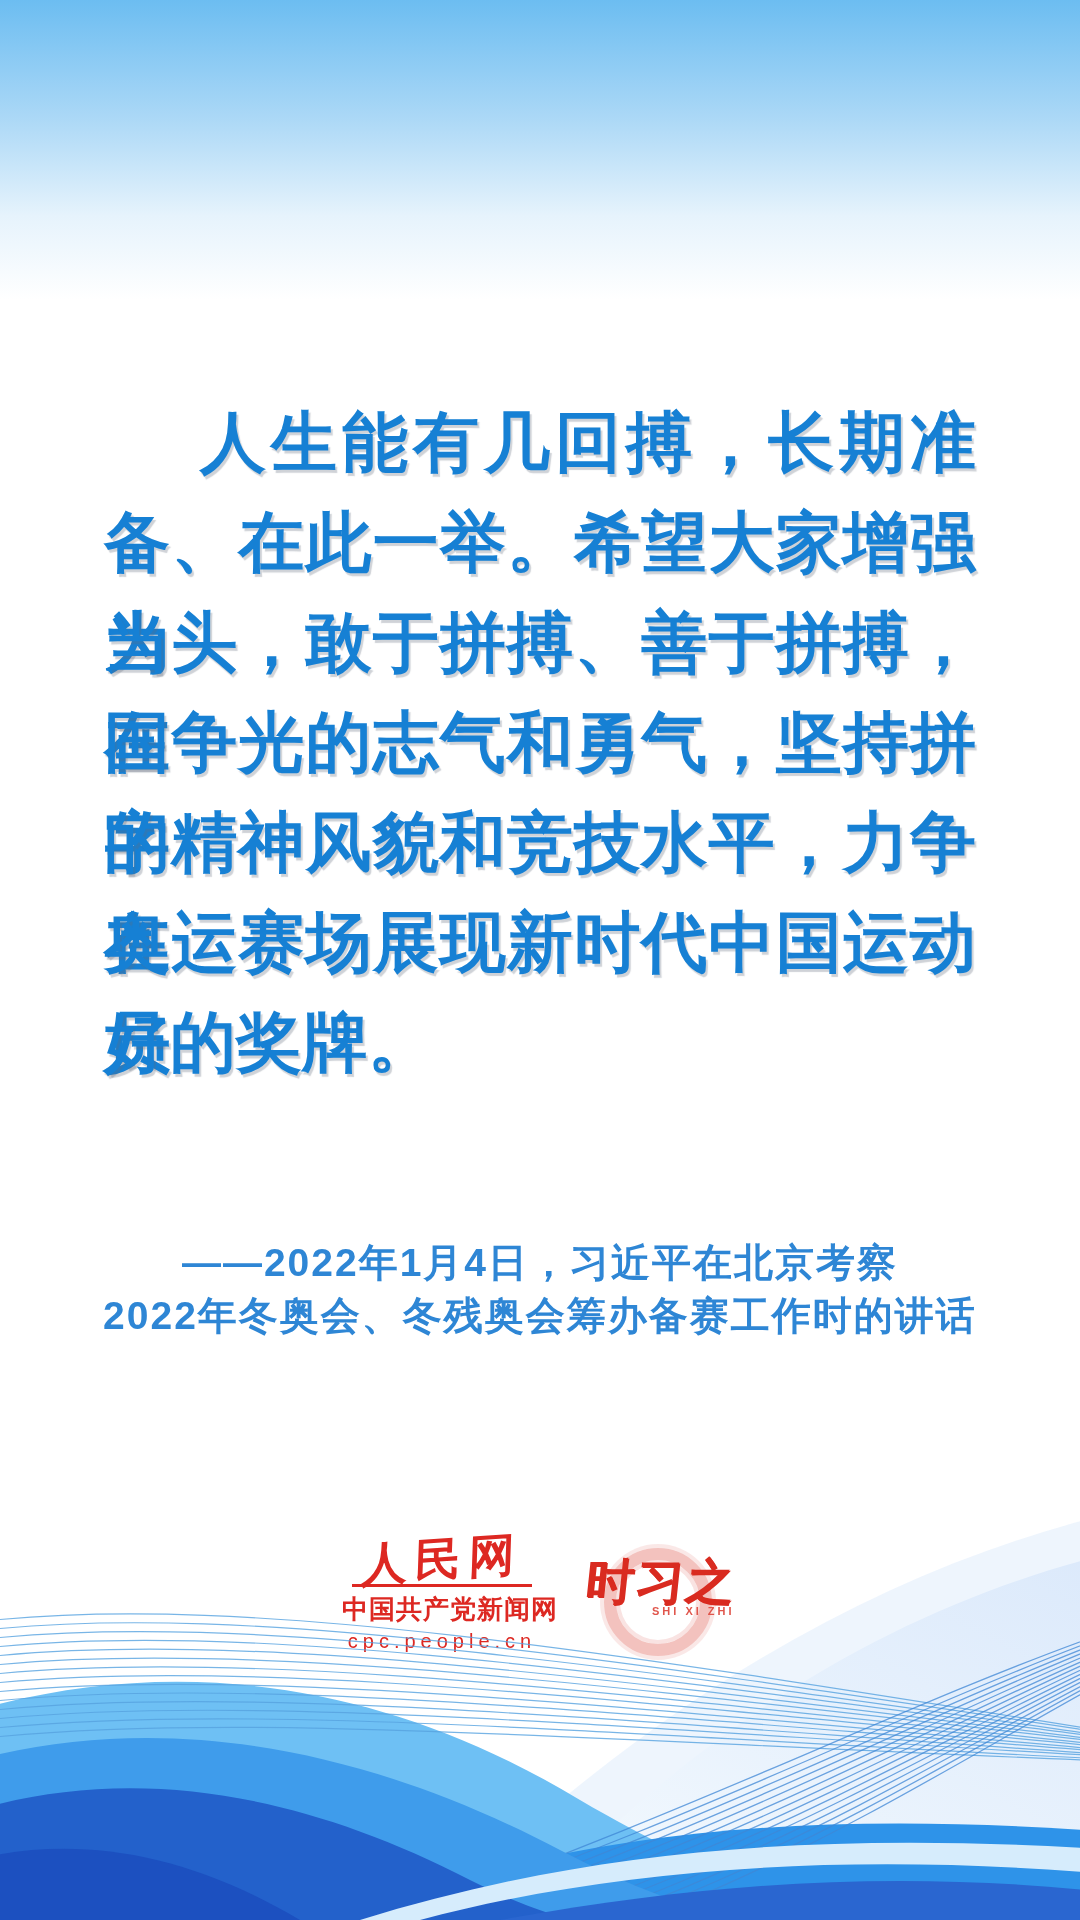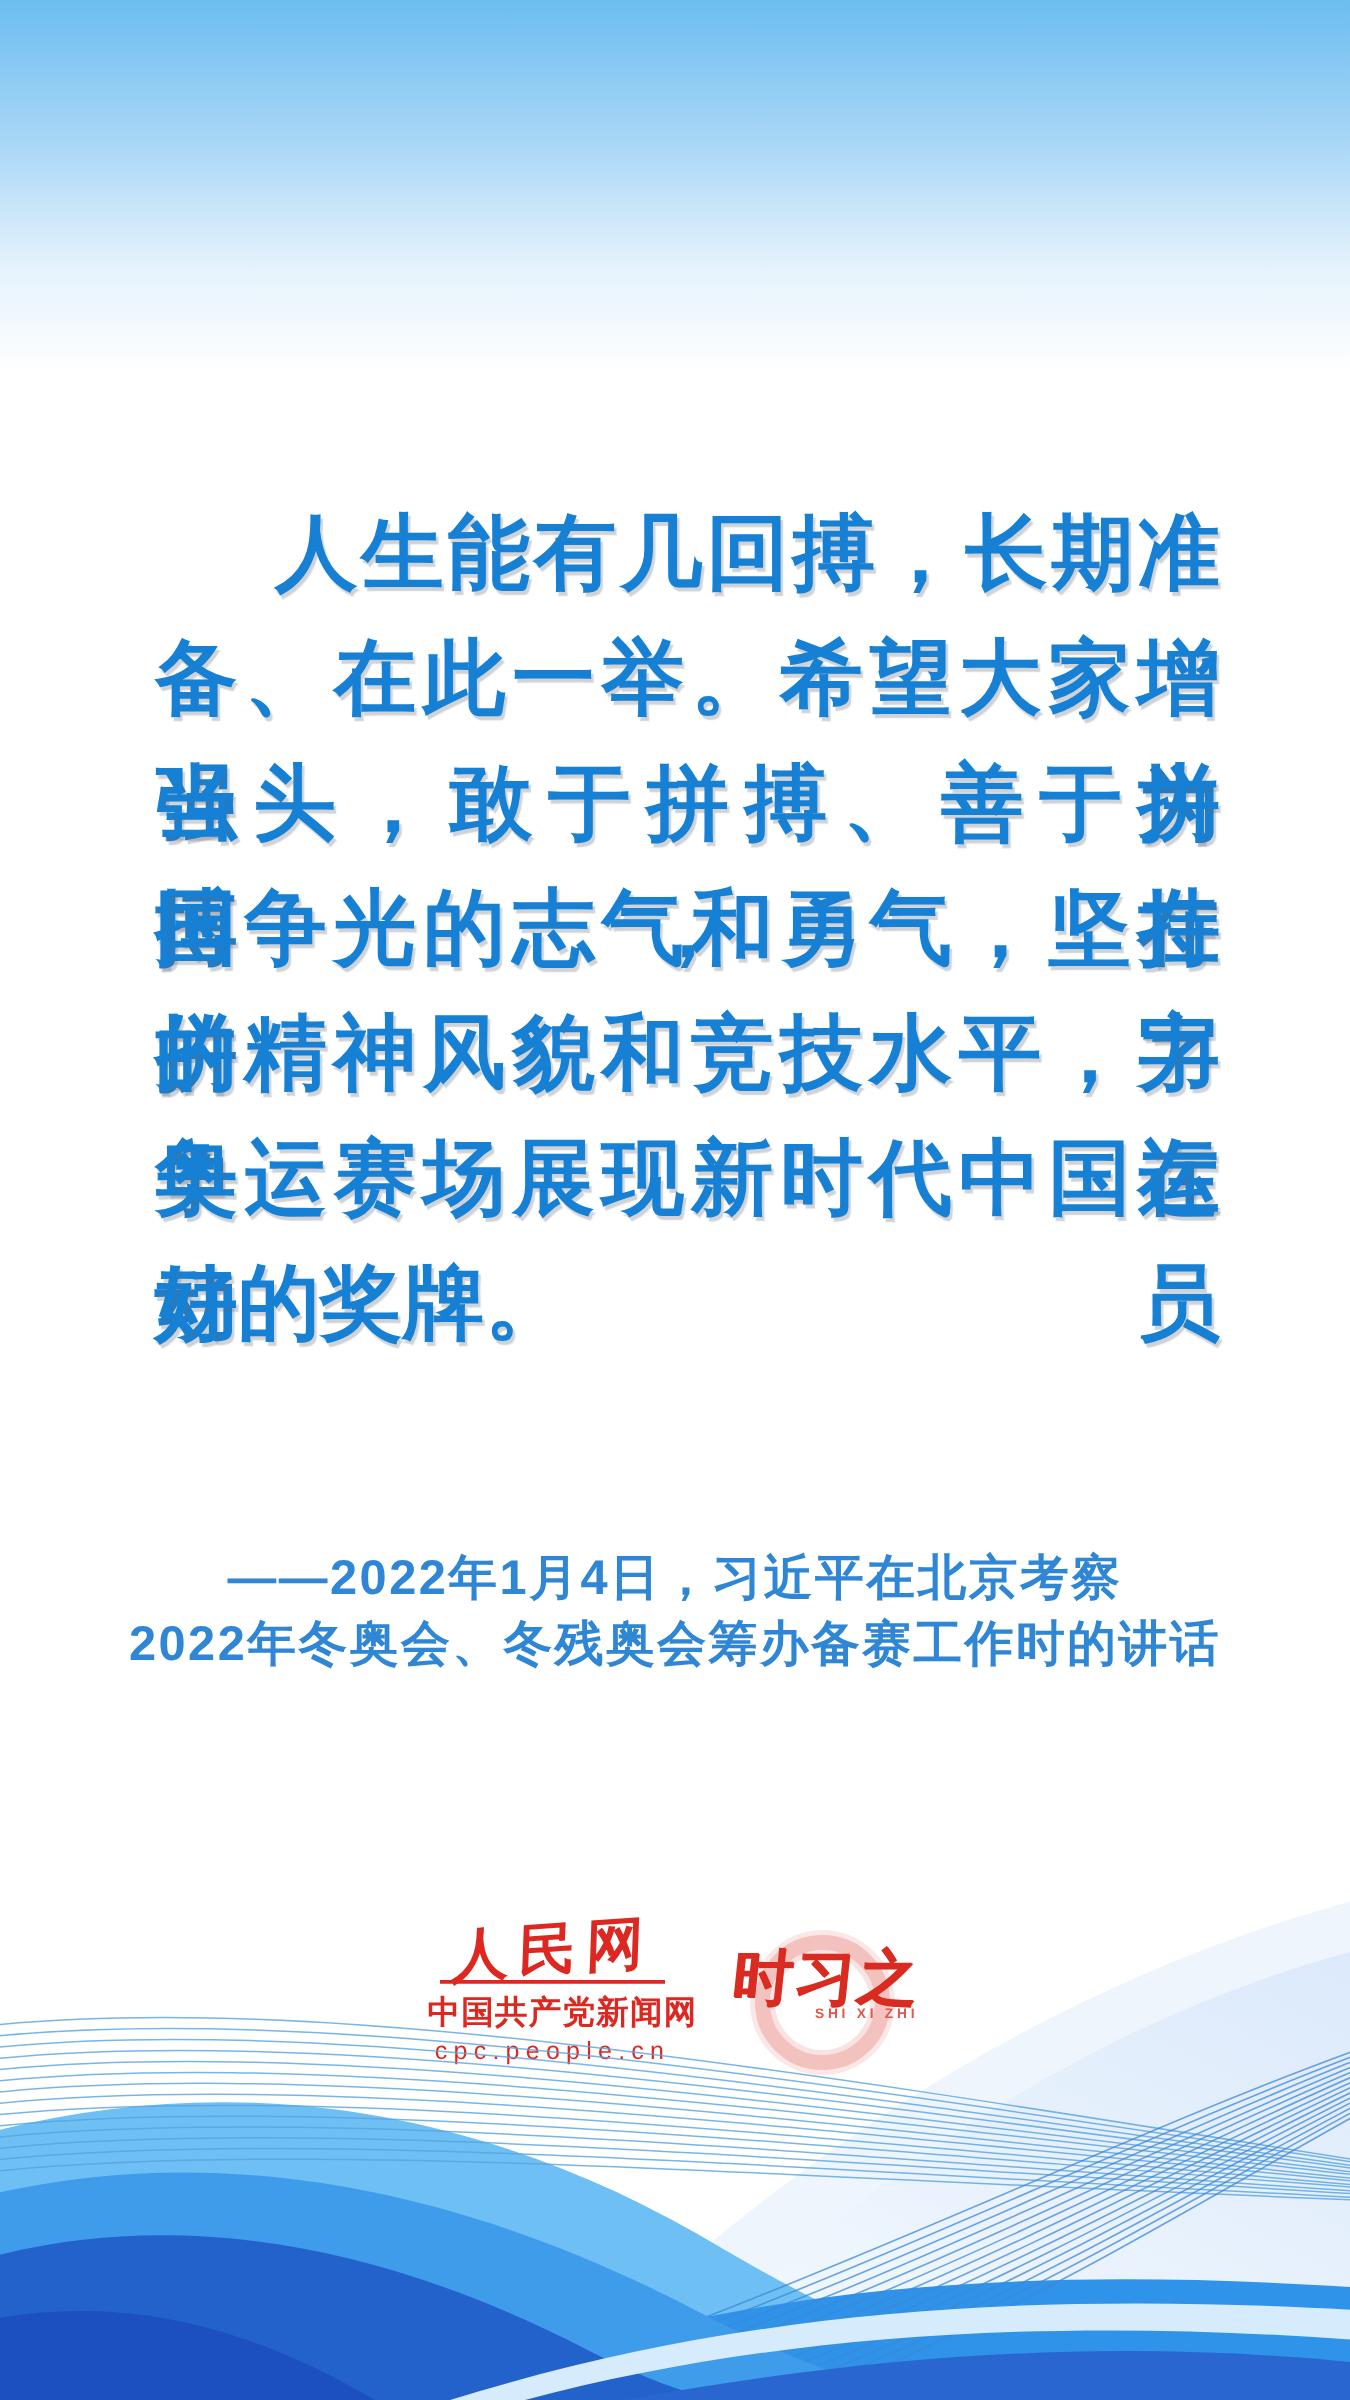--- a/index.html
+++ b/index.html
@@ -14,21 +14,21 @@
   }
   
   .quote{
     position:absolute; top:392px; left:104px; width:872px;
     color:#1680d4; font-family:"DejaVu Serif","Liberation Serif",serif;
     font-weight:bold; font-size:66px;
     text-shadow:2px 3px 1px rgba(96,106,122,.30);
   }
   .quote-line{
     height:100px; line-height:100px;
-    text-align:justify; text-align-last:justify;margin-left:20px;
+    text-align:justify; text-align-last:justify;
   }
   .quote-line.indent{ text-indent:96px; }
   .quote-line.last{ text-align:right; text-align-last:left; }
   
   .attribution{
     position:absolute; top:1236px; left:0; width:1080px;
     text-align:center; color:#2e86d5; font-weight:bold;
     font-size:39px; line-height:53px; letter-spacing:2px;
   }
   

